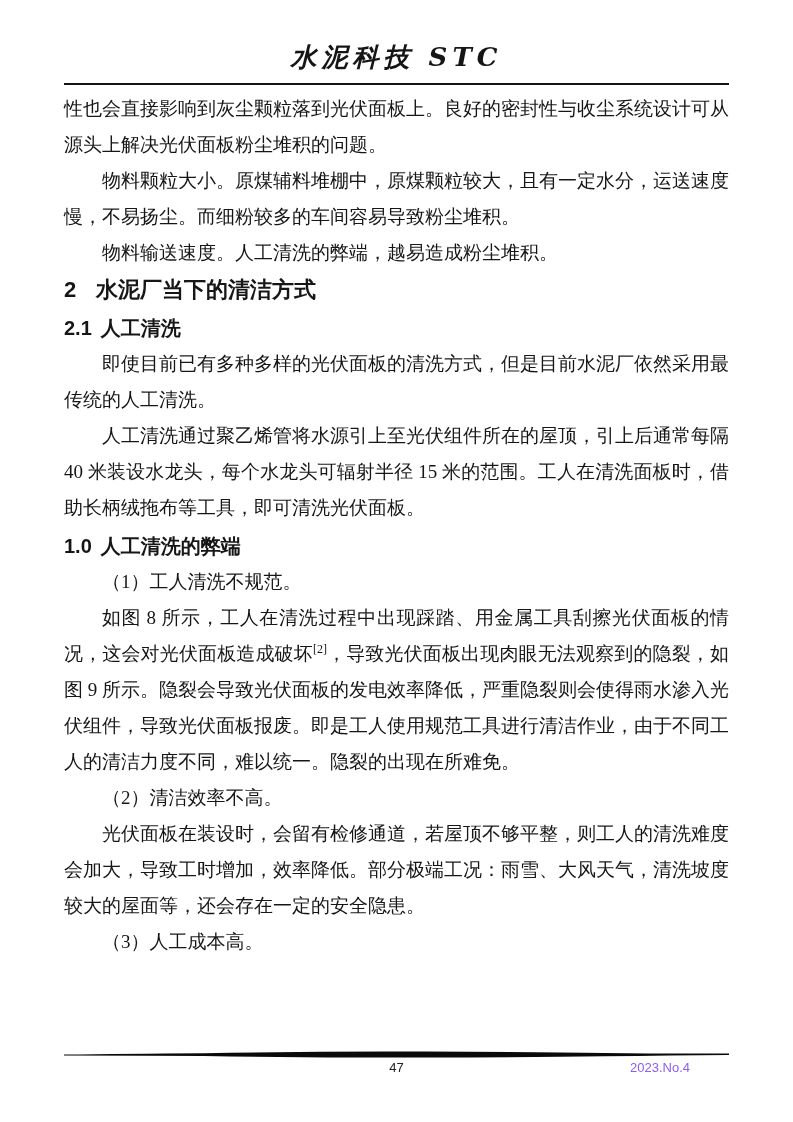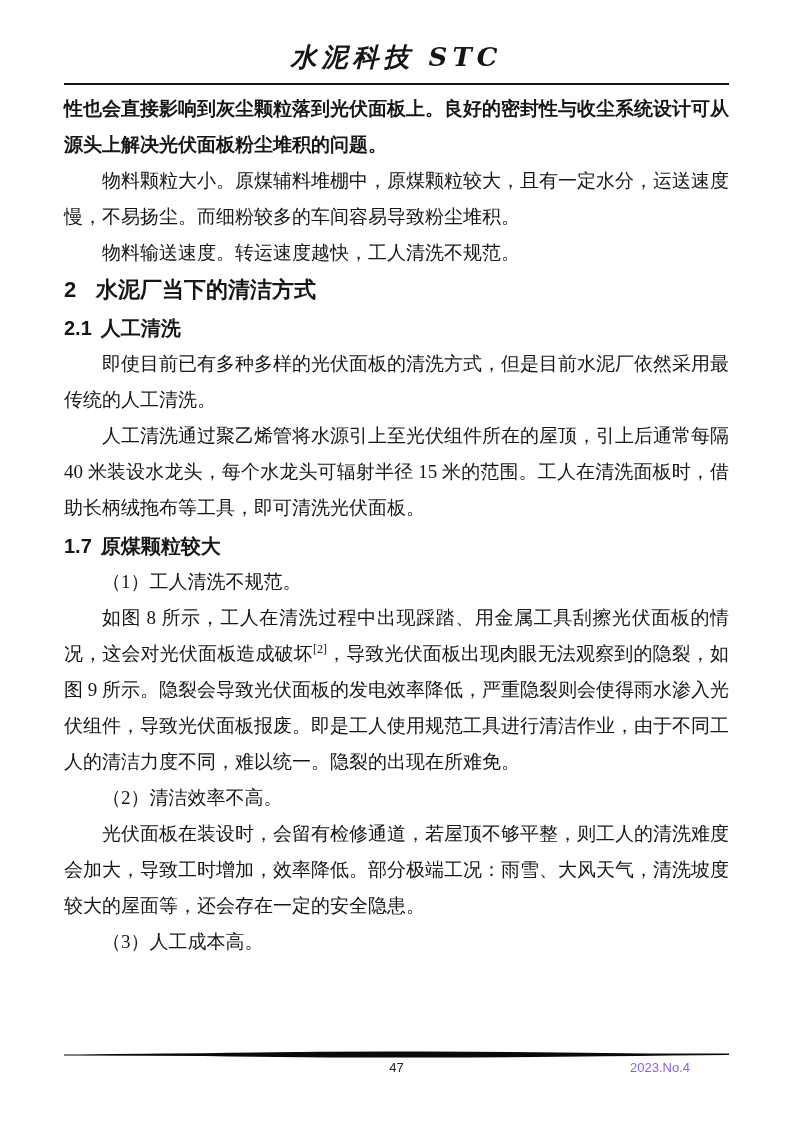--- a/index.html
+++ b/index.html
@@ -26,21 +26,21 @@
     border-top:2px solid #151515; height:0;
   }
   
   .body-text {
     position:absolute; top:91px; left:64px; width:665px;
     font-size:19px; line-height:36px;
     text-align:justify;
     color:#161616;
   }
   .body-text p { margin:0; text-indent:2em; }
-  .body-text p.no-indent { text-indent:0;font-weight:bold; }
+  .body-text p.no-indent { text-indent:0; }
   .sec-h2 {
     margin:1px 0 1px 0;
     font-family:"Liberation Sans","DejaVu Sans",sans-serif;
     font-weight:bold; font-size:22px; line-height:36px;
     text-align:left;
   }
   .sec-h2 .sec-num { margin-right:0.9em; }
   .sec-h3 {
     margin:2px 0 0 0;
     font-family:"Liberation Sans","DejaVu Sans",sans-serif;
@@ -73,30 +73,30 @@
 
 <div class="page">
 
   <div class="journal-title">水泥科技 STC</div>
   <div class="header-rule"></div>
 
   <div class="body-text">
 
     <p class="no-indent">性也会直接影响到灰尘颗粒落到光伏面板上。良好的密封性与收尘系统设计可从源头上解决光伏面板粉尘堆积的问题。</p>
     <p>物料颗粒大小。原煤辅料堆棚中，原煤颗粒较大，且有一定水分，运送速度慢，不易扬尘。而细粉较多的车间容易导致粉尘堆积。</p>
-    <p>物料输送速度。转运速度越快，工人清洗不规范。</p>
+    <p>物料输送速度。人工清洗的弊端，越易造成粉尘堆积。</p>
 
     <h2 class="sec-h2"><span class="sec-num">2</span><span>水泥厂当下的清洁方式</span></h2>
 
     <h3 class="sec-h3"><span class="sec-num">2.1</span><span>人工清洗</span></h3>
 
     <p>即使目前已有多种多样的光伏面板的清洗方式，但是目前水泥厂依然采用最传统的人工清洗。</p>
     <p>人工清洗通过聚乙烯管将水源引上至光伏组件所在的屋顶，引上后通常每隔 40 米装设水龙头，每个水龙头可辐射半径 15 米的范围。工人在清洗面板时，借助长柄绒拖布等工具，即可清洗光伏面板。</p>
 
-    <h3 class="sec-h3"><span class="sec-num">1.7</span><span>原煤颗粒较大</span></h3>
+    <h3 class="sec-h3"><span class="sec-num">1.0</span><span>人工清洗的弊端</span></h3>
 
     <p>（1）工人清洗不规范。</p>
 
     <p><span>如图 8 所示，工人在清洗过程中出现踩踏、用金属工具刮擦光伏面板的情况，这会对光伏面板造成破坏</span><sup class="cite">[2]</sup><span>，导致光伏面板出现肉眼无法观察到的隐裂，如图 9 所示。隐裂会导致光伏面板的发电效率降低，严重隐裂则会使得雨水渗入光伏组件，导致光伏面板报废。即是工人使用规范工具进行清洁作业，由于不同工人的清洁力度不同，难以统一。隐裂的出现在所难免。</span></p>
 
     <p>（2）清洁效率不高。</p>
     <p>光伏面板在装设时，会留有检修通道，若屋顶不够平整，则工人的清洗难度会加大，导致工时增加，效率降低。部分极端工况：雨雪、大风天气，清洗坡度较大的屋面等，还会存在一定的安全隐患。</p>
     <p>（3）人工成本高。</p>
 
   </div>

